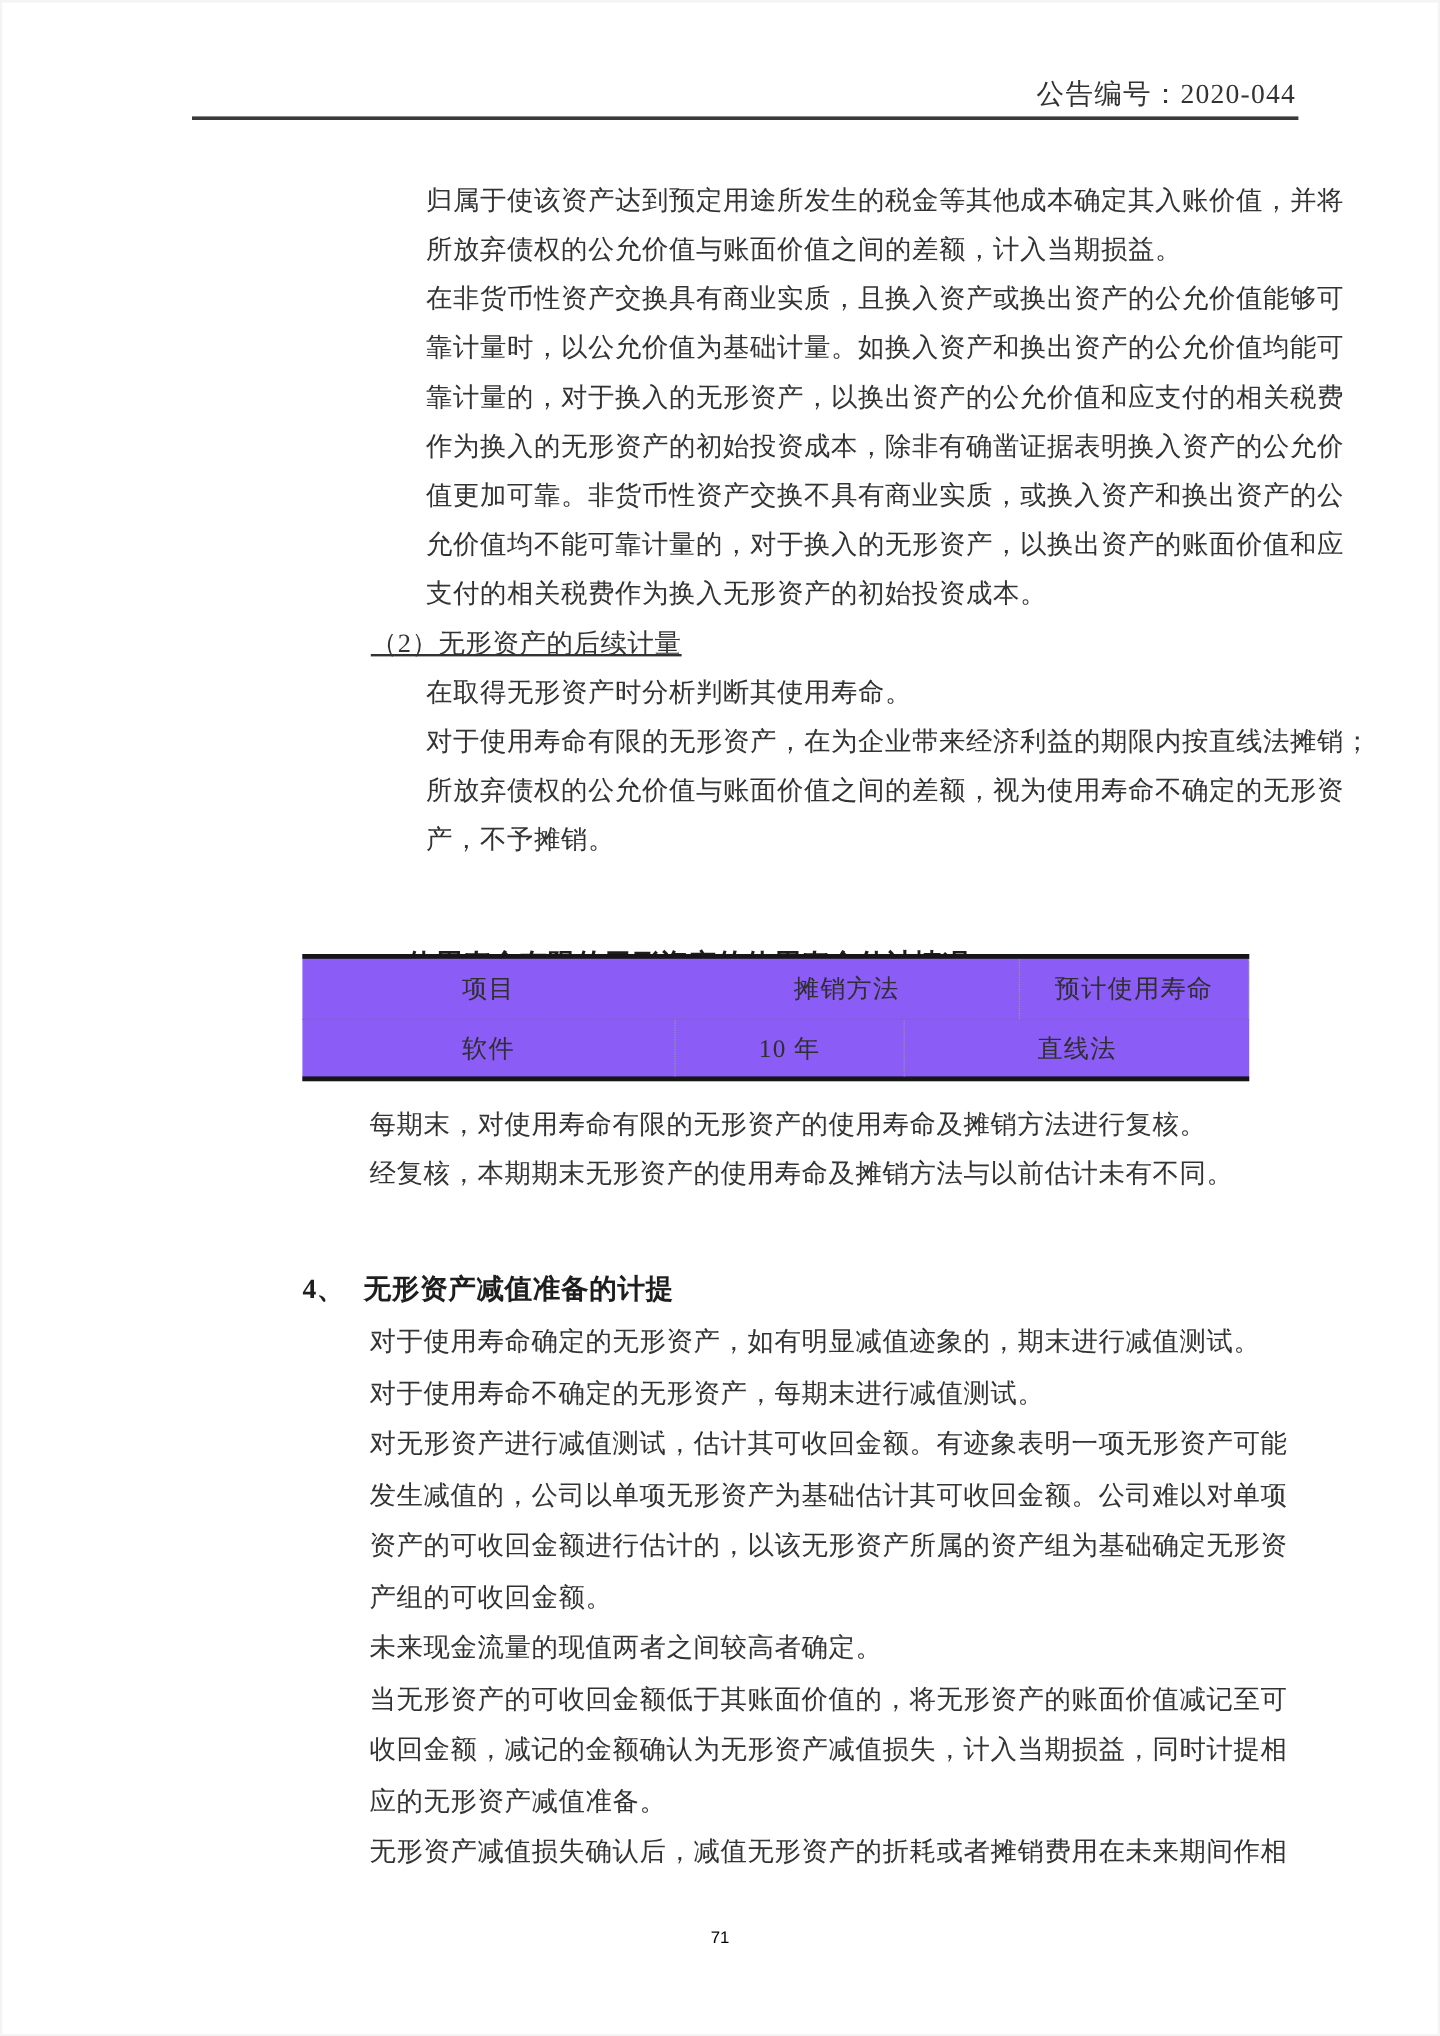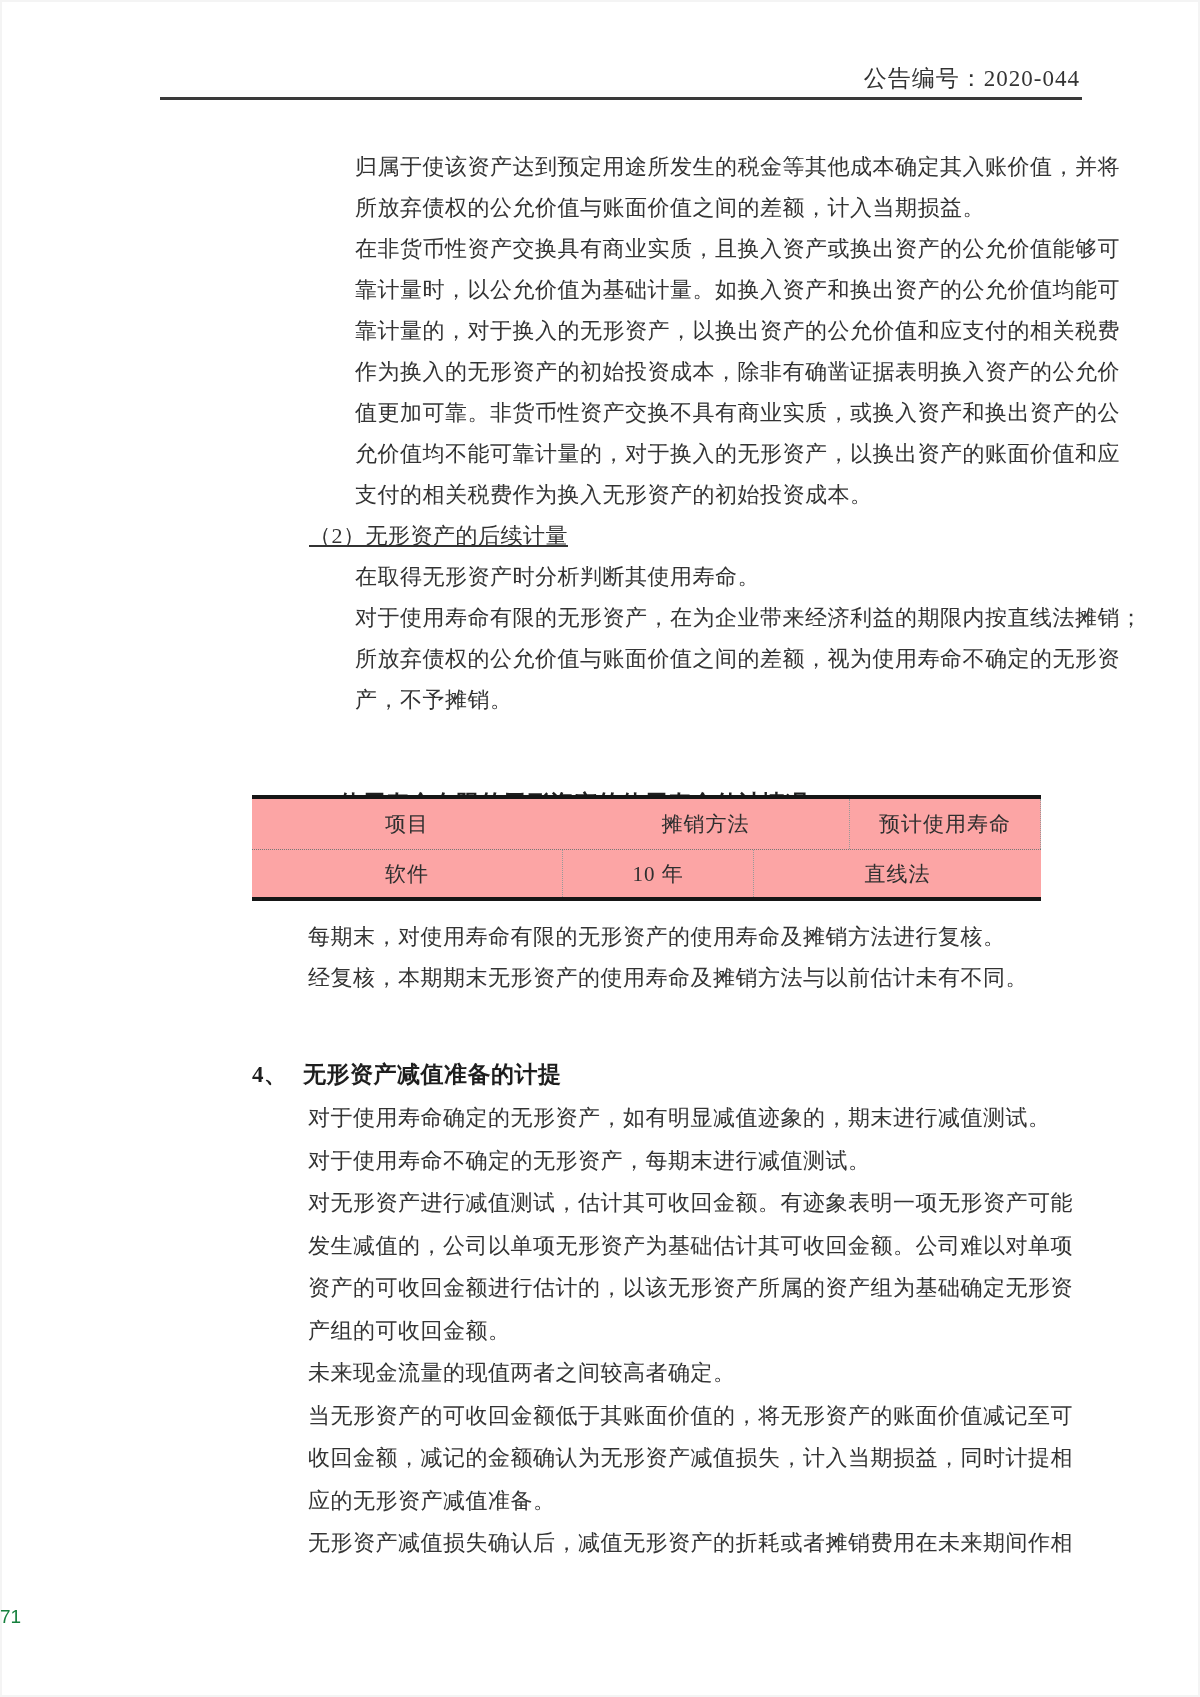--- a/index.html
+++ b/index.html
@@ -60,44 +60,45 @@
   .heading-3{top:783px;margin-left:36px;}
   .heading-4{top:1054px;}
   
   .ul-table{
     position:absolute;
     left:252px;
     top:795px;
     width:789px;
     border-top:4px solid #161616;
     border-bottom:4px solid #161616;
-    background:#fca5a5;
+    background:#8b5cf6;
   }
   .trow{display:flex;}
   .thead{height:50px;border-bottom:1.5px dotted #777777;}
   .tdata{height:47px;}
   .tcell{
     display:flex;
     align-items:center;
     justify-content:center;
     font-size:21px;
     letter-spacing:1px;
     color:#2f2f2f;
   }
   .c1{width:310px;}
   .c2{width:190px;border-left:1px dotted #999999;border-right:1px dotted #999999;}
   .c3{flex:1;}
   .page-number{
     position:absolute;
     top:1606px;
     left:0;
     width:100%;
-    font-size:19px;
+    text-align:center;
+    font-size:14px;
     font-family:"Liberation Sans","DejaVu Sans",sans-serif;
-    color:#15803d;
+    color:#000000;
   }
 </style>
 </head>
 <body>
 
 <div class="page">
 
   <div class="doc-number">公告编号：2020-044</div>
 
   <div class="header-rule"></div>

